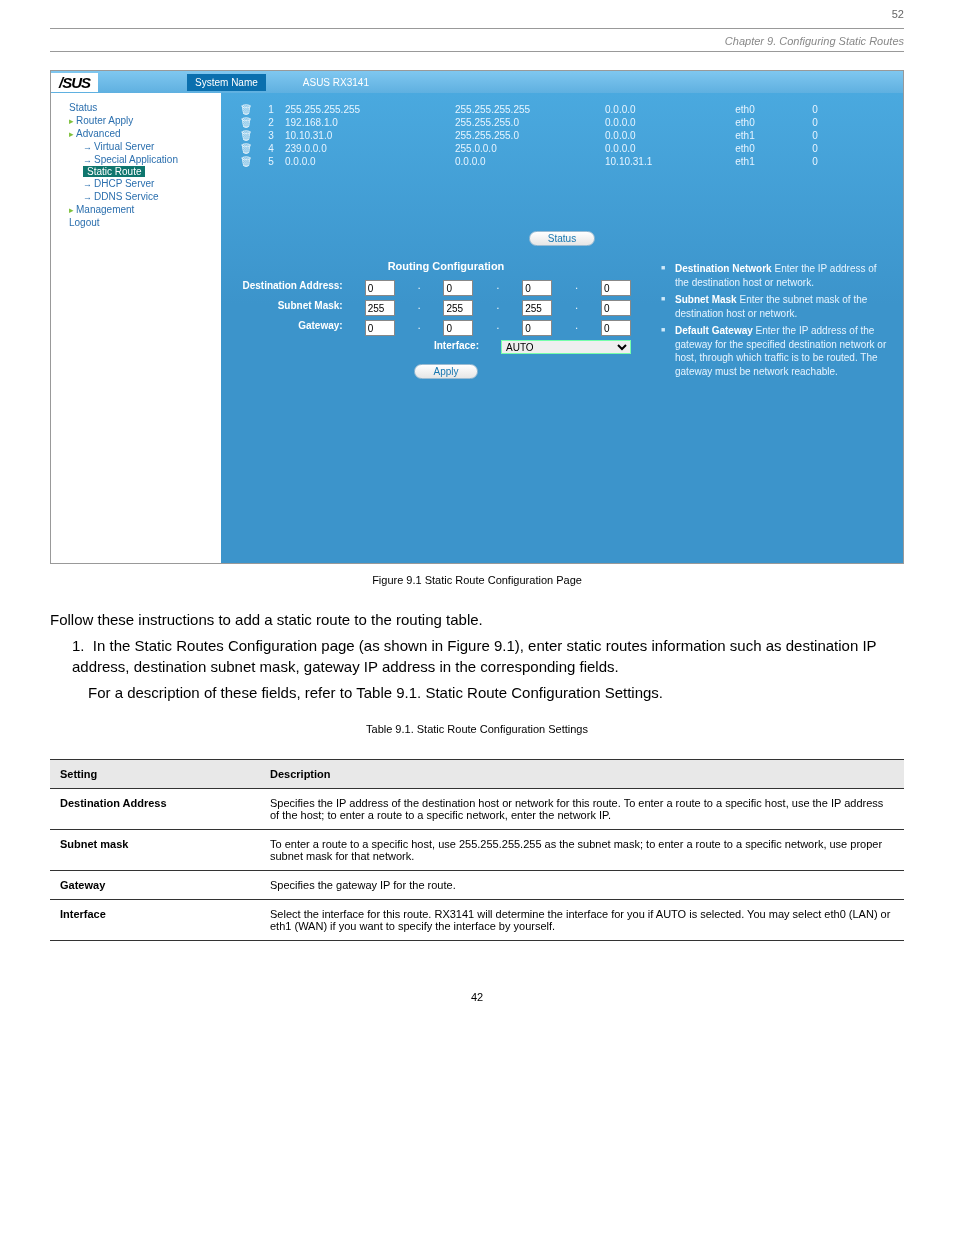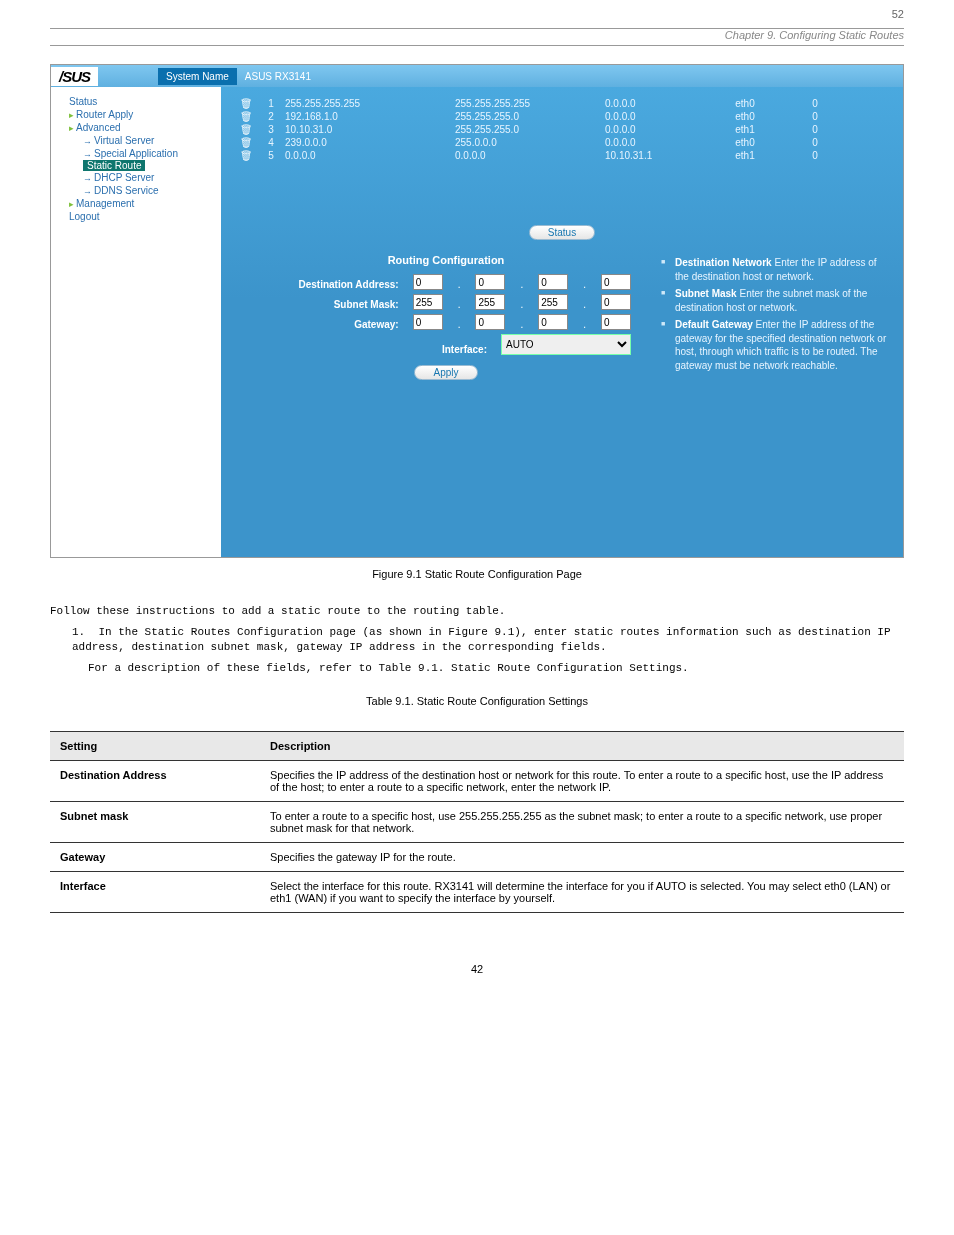--- a/index.html
+++ b/index.html
@@ -1,21 +1,21 @@
 <!DOCTYPE html>
 <html><head>
 <meta charset="utf-8">
 <style>
   * { box-sizing: border-box; margin: 0; padding: 0; }
   body { font-family: Arial, sans-serif; background: #fff; width: 954px; color: #000; }
   .page { padding: 0 50px 40px 50px; }
-  .pagenum { text-align: right; font-size: 11px; color: #666; border-bottom: 1px solid #999; padding: 8px 0; margin-bottom: 0; }
+  .pagenum { text-align: right; font-size: 11px; color: #666; border-bottom: 1px solid #999; padding: 8px 0; margin-bottom: 6px; }
   .chapter-header { text-align: right; font-size: 11px; font-style: italic; color: #888; border-bottom: 1px solid #999; padding-bottom: 4px; margin-bottom: 18px; }
   .screenshot { border: 1px solid #999; background: #fff; width: 100%; position: relative; overflow: hidden; }
-  .sys-bar { background: linear-gradient(#7fc7f0,#5fb0e0); display: flex; align-items: center; height: 22px; font-size: 11px; }
+  .sys-bar { background: linear-gradient(#7fc7f0,#5fb0e0); display: flex; align-items: center; height: 22px; font-size: 11px; gap: 29px; }
   .logo { background: #fff; padding: 1px 8px; font-weight: 900; font-style: italic; font-size: 15px; letter-spacing: -1px; color: #000; }
   .sys-label { color: #fff; background: #0a6fae; padding: 3px 8px; margin-left: 60px; font-size: 10px; }
   .sys-val { color: #fff; padding-left: 8px; font-size: 10px; }
   .shot-body { display: flex; background: #fff; }
   .sidebar { width: 170px; font-size: 10px; padding: 8px 0 8px 18px; color: #2b6fae; }
   .sidebar .item { padding: 1px 0; cursor: pointer; }
   .sidebar .arrow::before { content: "→"; font-size: 9px; margin-right: 2px; }
   .sidebar .tri::before { content: "▸ "; color: #7ec03c; font-size: 9px; }
   .sidebar .sel { background: #0f766e; color: #fff; display: inline-block; padding: 0 4px; }
   .main { flex: 1; background: linear-gradient(#4aa9df,#3c94cb 45%,#3c94cb); color: #fff; min-height: 470px; padding-bottom: 12px; }
@@ -30,34 +30,34 @@
   .c-gw { width: 100px; }
   .c-if { width: 80px; text-align: center; }
   .c-mt { width: 60px; text-align: center; }
   .trash { color: #fff; font-size: 10px; cursor: pointer; }
   .reload { text-align: center; margin-top: 60px; }
   .pill-btn { display: inline-block; background: linear-gradient(#fff,#e6e6e6); color: #1877b0; border: 1px solid #9bbcd3; border-radius: 10px; padding: 1px 18px; font-size: 10px; cursor: pointer; }
   .lower { display: flex; margin: 14px 10px 0 10px; font-size: 10px; }
   .form-col { flex: 0 0 430px; }
   .help-col { flex: 1; }
   .form-title { text-align: center; font-weight: bold; color: #fff; margin-bottom: 6px; font-size: 11px; }
-  .form-row { display: flex; align-items: flex-end; justify-content: flex-end; gap: 14px; padding: 2px 30px 2px 0; }
+  .form-row { display: flex; align-items: flex-start; justify-content: flex-end; gap: 22px; padding: 2px 30px 2px 0; }
   .form-row label { font-weight: bold; color: #fff; font-size: 10px; }
   .oct { width: 30px; height: 16px; font-size: 10px; padding: 0 2px; border: 1px solid #888; }
   .dot { color: #fff; margin: 0 1px; }
-  .sel-auto { width: 130px; height: 21px; font-size: 10px; border: 1px solid #7fa; }
+  .sel-auto { width: 130px; height: 14px; font-size: 10px; border: 1px solid #7fa; }
   .apply-row { text-align: center; margin-top: 8px; }
   .help-ul { list-style: none; }
   .help-ul li { padding: 2px 0 2px 14px; position: relative; line-height: 1.35; font-size: 10px; color: #e6f4ff; }
   .help-ul li::before { content: "■"; position: absolute; left: 0; top: 3px; color: #cfe9f9; font-size: 7px; }
   .help-b { color: #fff; font-weight: bold; }
 
   .caption { text-align: center; font-size: 11px; margin: 10px 0 24px 0; }
   .sec-h { font-weight: bold; font-size: 12px; margin: 20px 0 8px 0; }
-  .para { font-size: 11px; margin-bottom: 6px; line-height: 1.35; font-family: Liberation Mono, monospace; }
+  .para { font-size: 15px; margin-bottom: 6px; line-height: 1.35; }
   .field-table { width: 100%; font-size: 11px; border-collapse: collapse; margin-top: 10px; }
   .field-table .top { border-top: 1px solid #333; }
   .field-table td { padding: 8px 10px; vertical-align: top; border-bottom: 1px solid #333; }
   .field-table td.k { font-weight: bold; width: 210px; }
   .field-table .hd { background: #e8e8e8; font-weight: bold; }
   .footer-num { margin-top: 50px; text-align: center; font-size: 11px; }
 </style>
 </head>
 <body>
 <div class="page">

